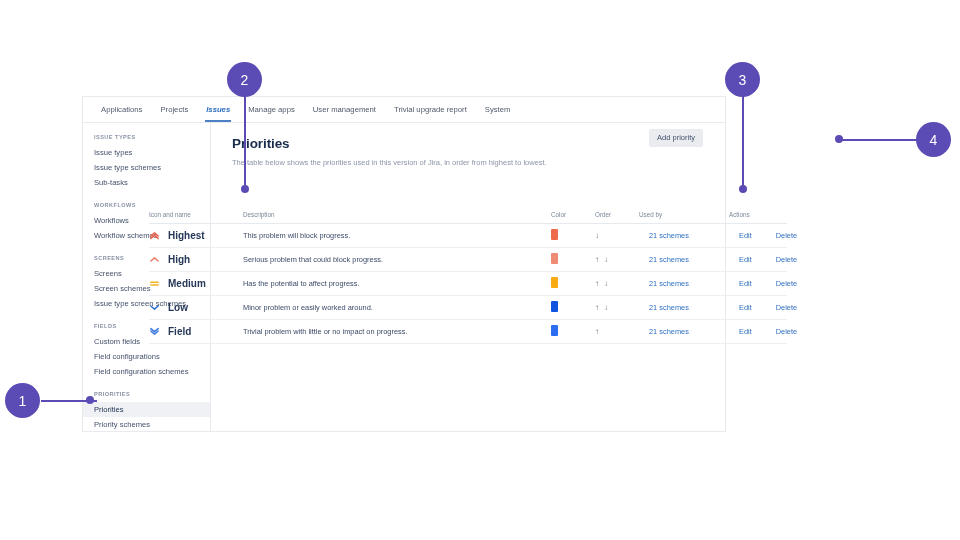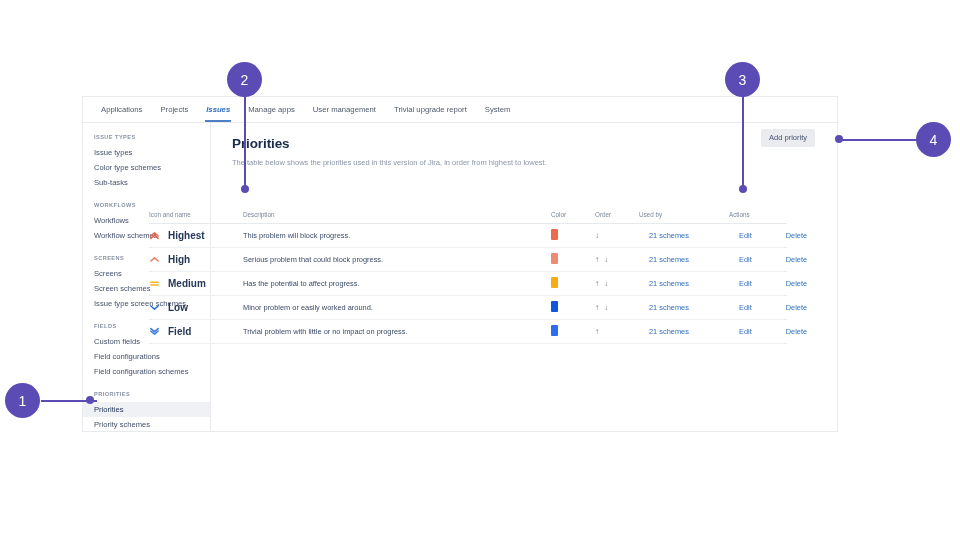--- a/index.html
+++ b/index.html
@@ -14,21 +14,21 @@
     font-family: "Liberation Sans", sans-serif;
     overflow: hidden;
     -webkit-font-smoothing: antialiased;
   }
 
   
   #app-window {
     position: absolute;
     left: 82px;
     top: 96px;
-    width: 756px;
+    width: 644px;
     height: 336px;
     background: #ffffff;
     border: 1px solid #e8eaee;
     box-sizing: border-box;
   }
 
   
   #top-nav {
     position: absolute;
     left: 0; top: 0;
@@ -201,21 +201,21 @@
     font-size: 8px;
     line-height: 8px;
   }
   .link {
     color: #2f6fc0;
     font-size: 7.4px;
     cursor: pointer;
     text-decoration: none;
     padding-left: 10px;
   }
-  .actions-cell { display: flex; gap: 24px; }
+  .actions-cell { display: flex; gap: 14px; }
 
   
   .callout {
     position: absolute;
     width: 35px;
     height: 35px;
     border-radius: 50%;
     background: #5b4bb4;
     color: #ffffff;
     font-size: 14px;
@@ -257,21 +257,21 @@
       <div class="nav-tab active">Issues</div>
       <div class="nav-tab">Manage apps</div>
       <div class="nav-tab">User management</div>
       <div class="nav-tab">Trivial upgrade report</div>
       <div class="nav-tab">System</div>
     </div>
 
   <div id="sidebar">
       <div class="side-group-title first">ISSUE TYPES</div>
       <div class="side-item">Issue types</div>
-      <div class="side-item">Color type schemes</div>
+      <div class="side-item">Issue type schemes</div>
       <div class="side-item">Sub-tasks</div>
       <div class="side-group-title">WORKFLOWS</div>
       <div class="side-item">Workflows</div>
       <div class="side-item">Workflow schemes</div>
       <div class="side-group-title">SCREENS</div>
       <div class="side-item">Screens</div>
       <div class="side-item">Screen schemes</div>
       <div class="side-item">Issue type screen schemes</div>
       <div class="side-group-title">FIELDS</div>
       <div class="side-item">Custom fields</div>

